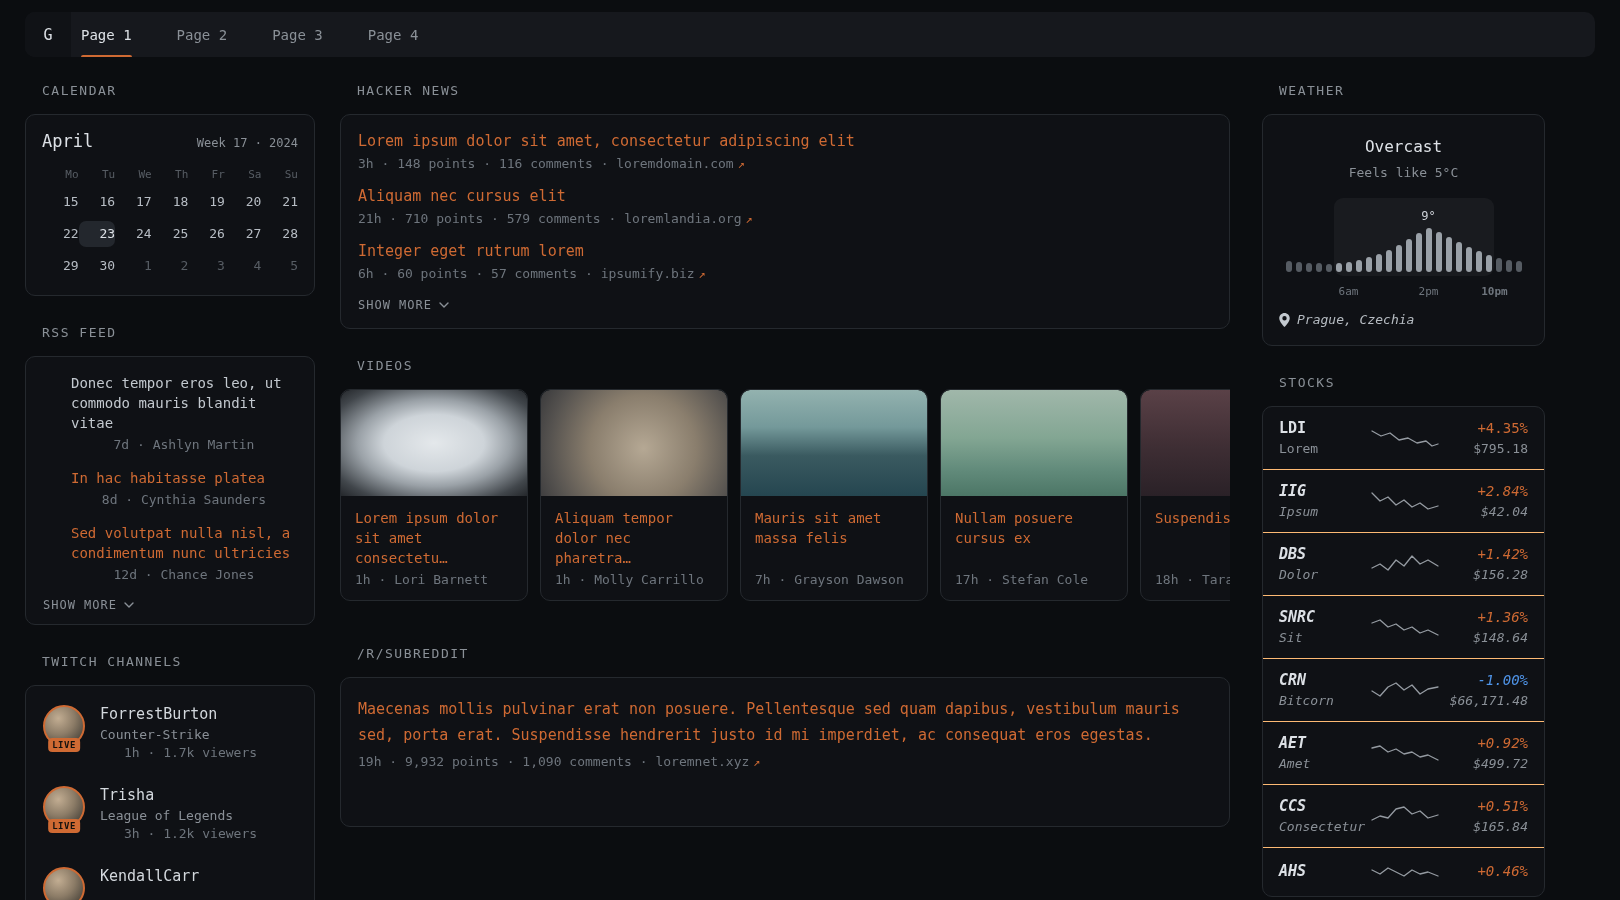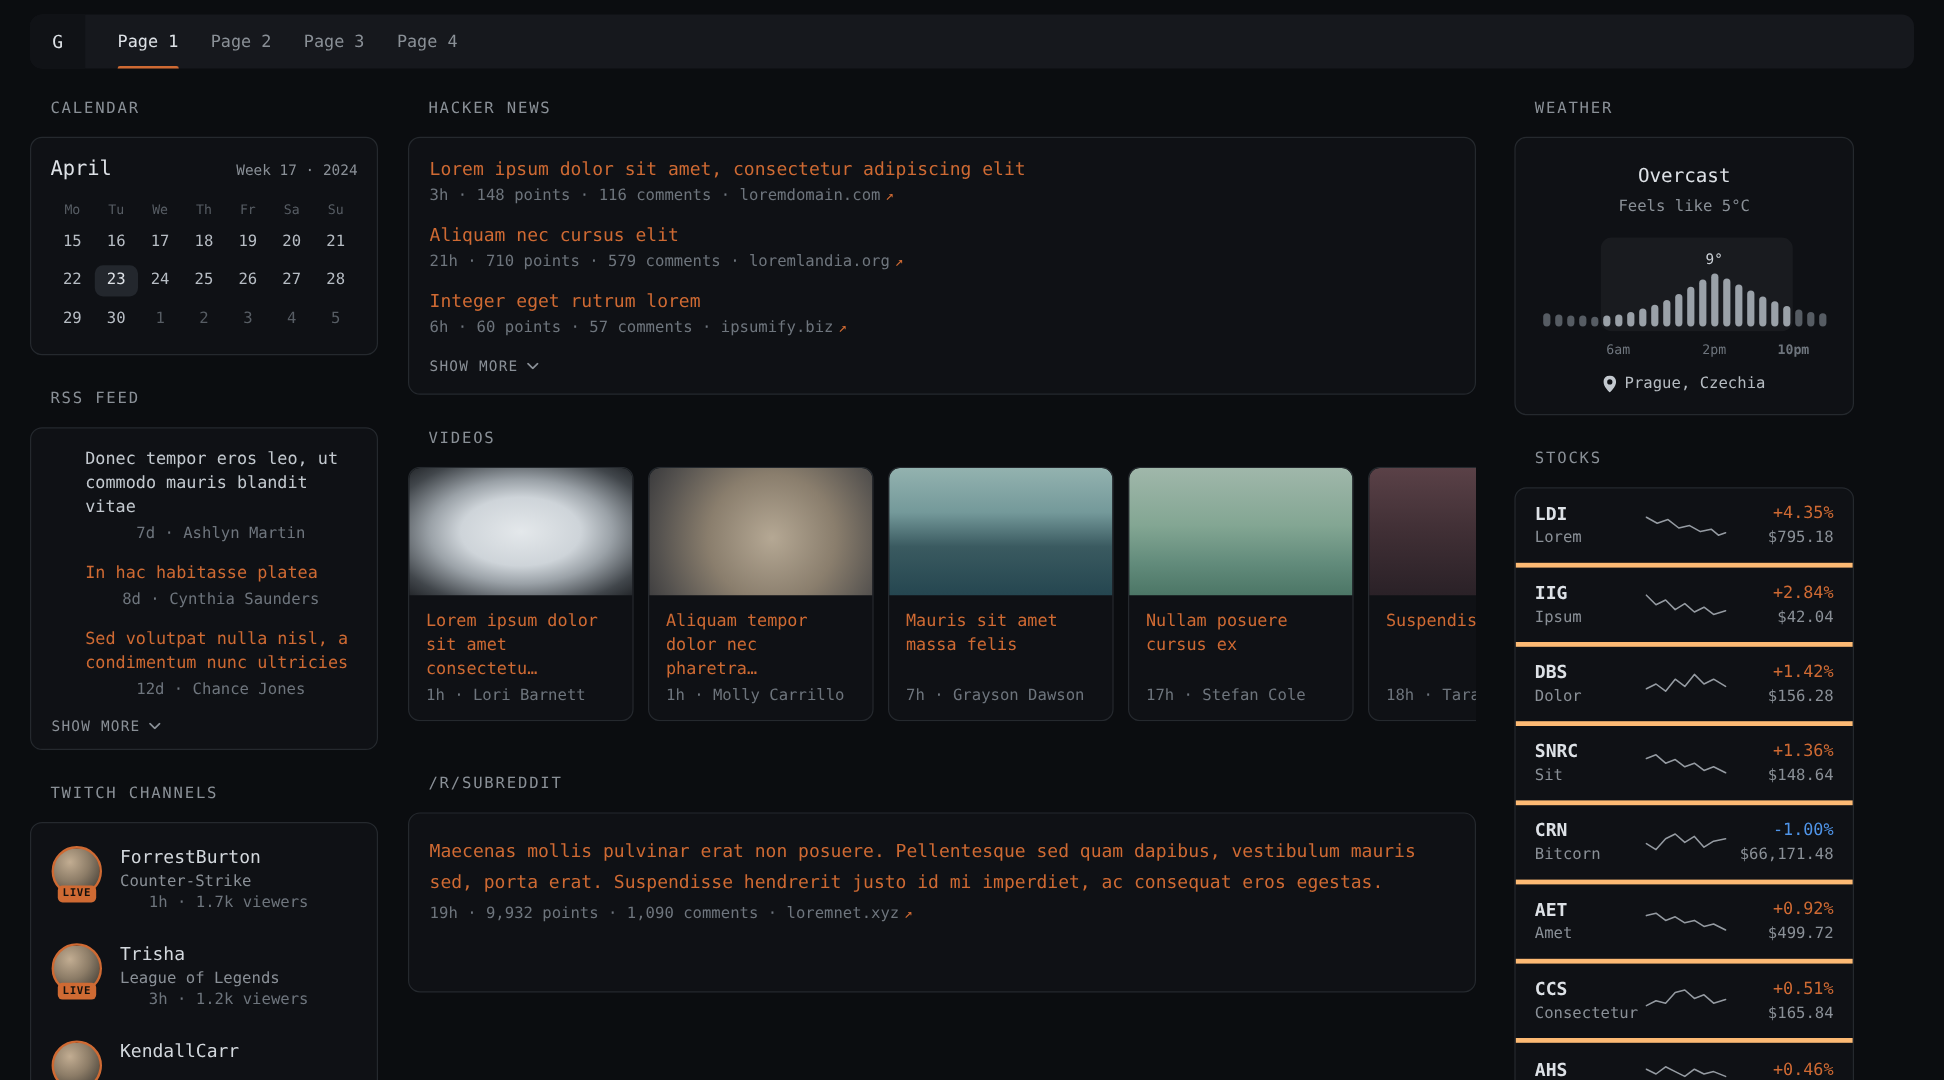--- a/index.html
+++ b/index.html
@@ -25,42 +25,42 @@
   
   .topbar{
     position:absolute;left:25px;top:12px;width:1570px;height:45px;
     background:#16181d;border-radius:10px;display:flex;align-items:stretch;
   }
   .logo{
     width:46px;display:flex;align-items:center;justify-content:center;
     background:#101216;border-radius:10px 0 0 10px;color:var(--bright);
     font-size:15px;cursor:pointer;
   }
-  .tabs{display:flex;gap:27px;margin-left:27px;justify-content:space-between;}
+  .tabs{display:flex;gap:45px;margin-left:10px;justify-content:space-between;}
   .tab{display:flex;align-items:center;position:relative;font-size:14px;color:var(--muted);cursor:pointer;white-space:nowrap;}
   .tab.active{color:var(--bright);}
   .tab.active::after{content:"";position:absolute;left:0;right:0;bottom:0;height:2px;background:var(--accent);border-radius:2px 2px 0 0;}
   
   .col{position:absolute;top:84px;}
   .col-left{left:25px;width:290px;}
   .col-mid{left:340px;width:890px;}
   .col-right{left:1262px;width:283px;}
   .section{margin-bottom:30px;}
   .section-subreddit{margin-top:46px;}
   .section-header{
     font-size:13px;letter-spacing:1.5px;color:var(--muted);
     padding:0 17px;margin-bottom:16px;line-height:14px;
   }
   .card{background:var(--card);border:1px solid var(--border);border-radius:10px;}
   
   .cal-card{padding:16px;}
   .cal-head{display:flex;justify-content:space-between;align-items:baseline;}
   .cal-month{font-size:17px;color:var(--bright);line-height:20px;}
   .cal-week{font-size:12px;color:var(--muted);}
-  .cal-grid{display:grid;grid-template-columns:repeat(7,1fr);row-gap:6px;margin-top:16px;text-align:center;}
+  .cal-grid{display:grid;grid-template-columns:repeat(7,1fr);row-gap:6px;margin-top:16px;text-align:right;}
   .cal-dow{font-size:11px;color:var(--dimmer);line-height:16px;}
   .cal-day{font-size:13px;color:#b7bdc4;line-height:26px;border-radius:7px;}
   .cal-day.muted{color:var(--dimmer);}
   .cal-day.today{background:#23272d;color:var(--bright);}
   
   .rss-card{padding:8px 17px 12px;}
   .rss-item{padding:8px 0;margin-left:28px;}
   .rss-title{font-size:14px;line-height:20px;color:var(--accent);cursor:pointer;}
   .rss-title.muted{color:#c3c9cf;}
   .rss-meta{font-size:13px;color:var(--dim);margin-top:4px;text-align:center;}
@@ -115,26 +115,26 @@
   .weather-card{padding:22px 16px 18px;text-align:center;}
   .weather-cond{font-size:16px;color:var(--bright);line-height:20px;}
   .weather-feels{font-size:13px;color:var(--muted);margin-top:8px;}
   .chart{position:relative;width:236px;height:100px;margin:18px auto 0;}
   .daylight{position:absolute;top:0;bottom:22px;background:rgba(255,255,255,.045);border-radius:9px;}
   .bars{position:absolute;left:0;bottom:26px;display:flex;align-items:flex-end;gap:4px;height:56px;}
   .bar{width:6px;border-radius:3px;background:#565c63;}
   .bar.day{background:#9aa1a8;}
   .peak{position:absolute;transform:translateX(-50%);font-size:12px;color:#cdd2d8;}
   .time{position:absolute;bottom:0;transform:translateX(-50%);font-size:11px;color:var(--dim);}
-  .weather-loc{display:flex;justify-content:center;align-items:center;gap:7px;margin-top:14px;font-size:13px;color:#b6bcc2;}
+  .weather-loc{display:flex;align-items:center;gap:7px;margin-top:14px;font-size:13px;color:#b6bcc2;font-style:italic;}
   .pin{width:11px;height:14px;fill:#c3c9cf;}
   
   .stocks-card{overflow:hidden;}
   .stock-row{display:flex;align-items:center;padding:11px 16px;cursor:pointer;}
-  .stock-row + .stock-row{border-top:4px solid #fdba74;}
+  .stock-row + .stock-row{border-top:1px solid #fdba74;font-style:italic;}
   .stock-left{width:96px;}
   .stock-ticker{font-size:15px;font-weight:bold;color:var(--bright);line-height:20px;}
   .stock-name{font-size:13px;color:var(--muted);margin-top:2px;line-height:18px;}
   .stock-spark{flex:1;display:flex;justify-content:center;}
   .stock-spark polyline{fill:none;stroke:#959ba2;stroke-width:1.3;stroke-linejoin:round;stroke-linecap:round;}
   .stock-right{text-align:right;min-width:88px;}
   .stock-change{font-size:14px;color:var(--accent);line-height:20px;}
   .stock-change.down{color:var(--negative);}
   .stock-price{font-size:13px;color:var(--muted);margin-top:2px;line-height:18px;}
 </style>

